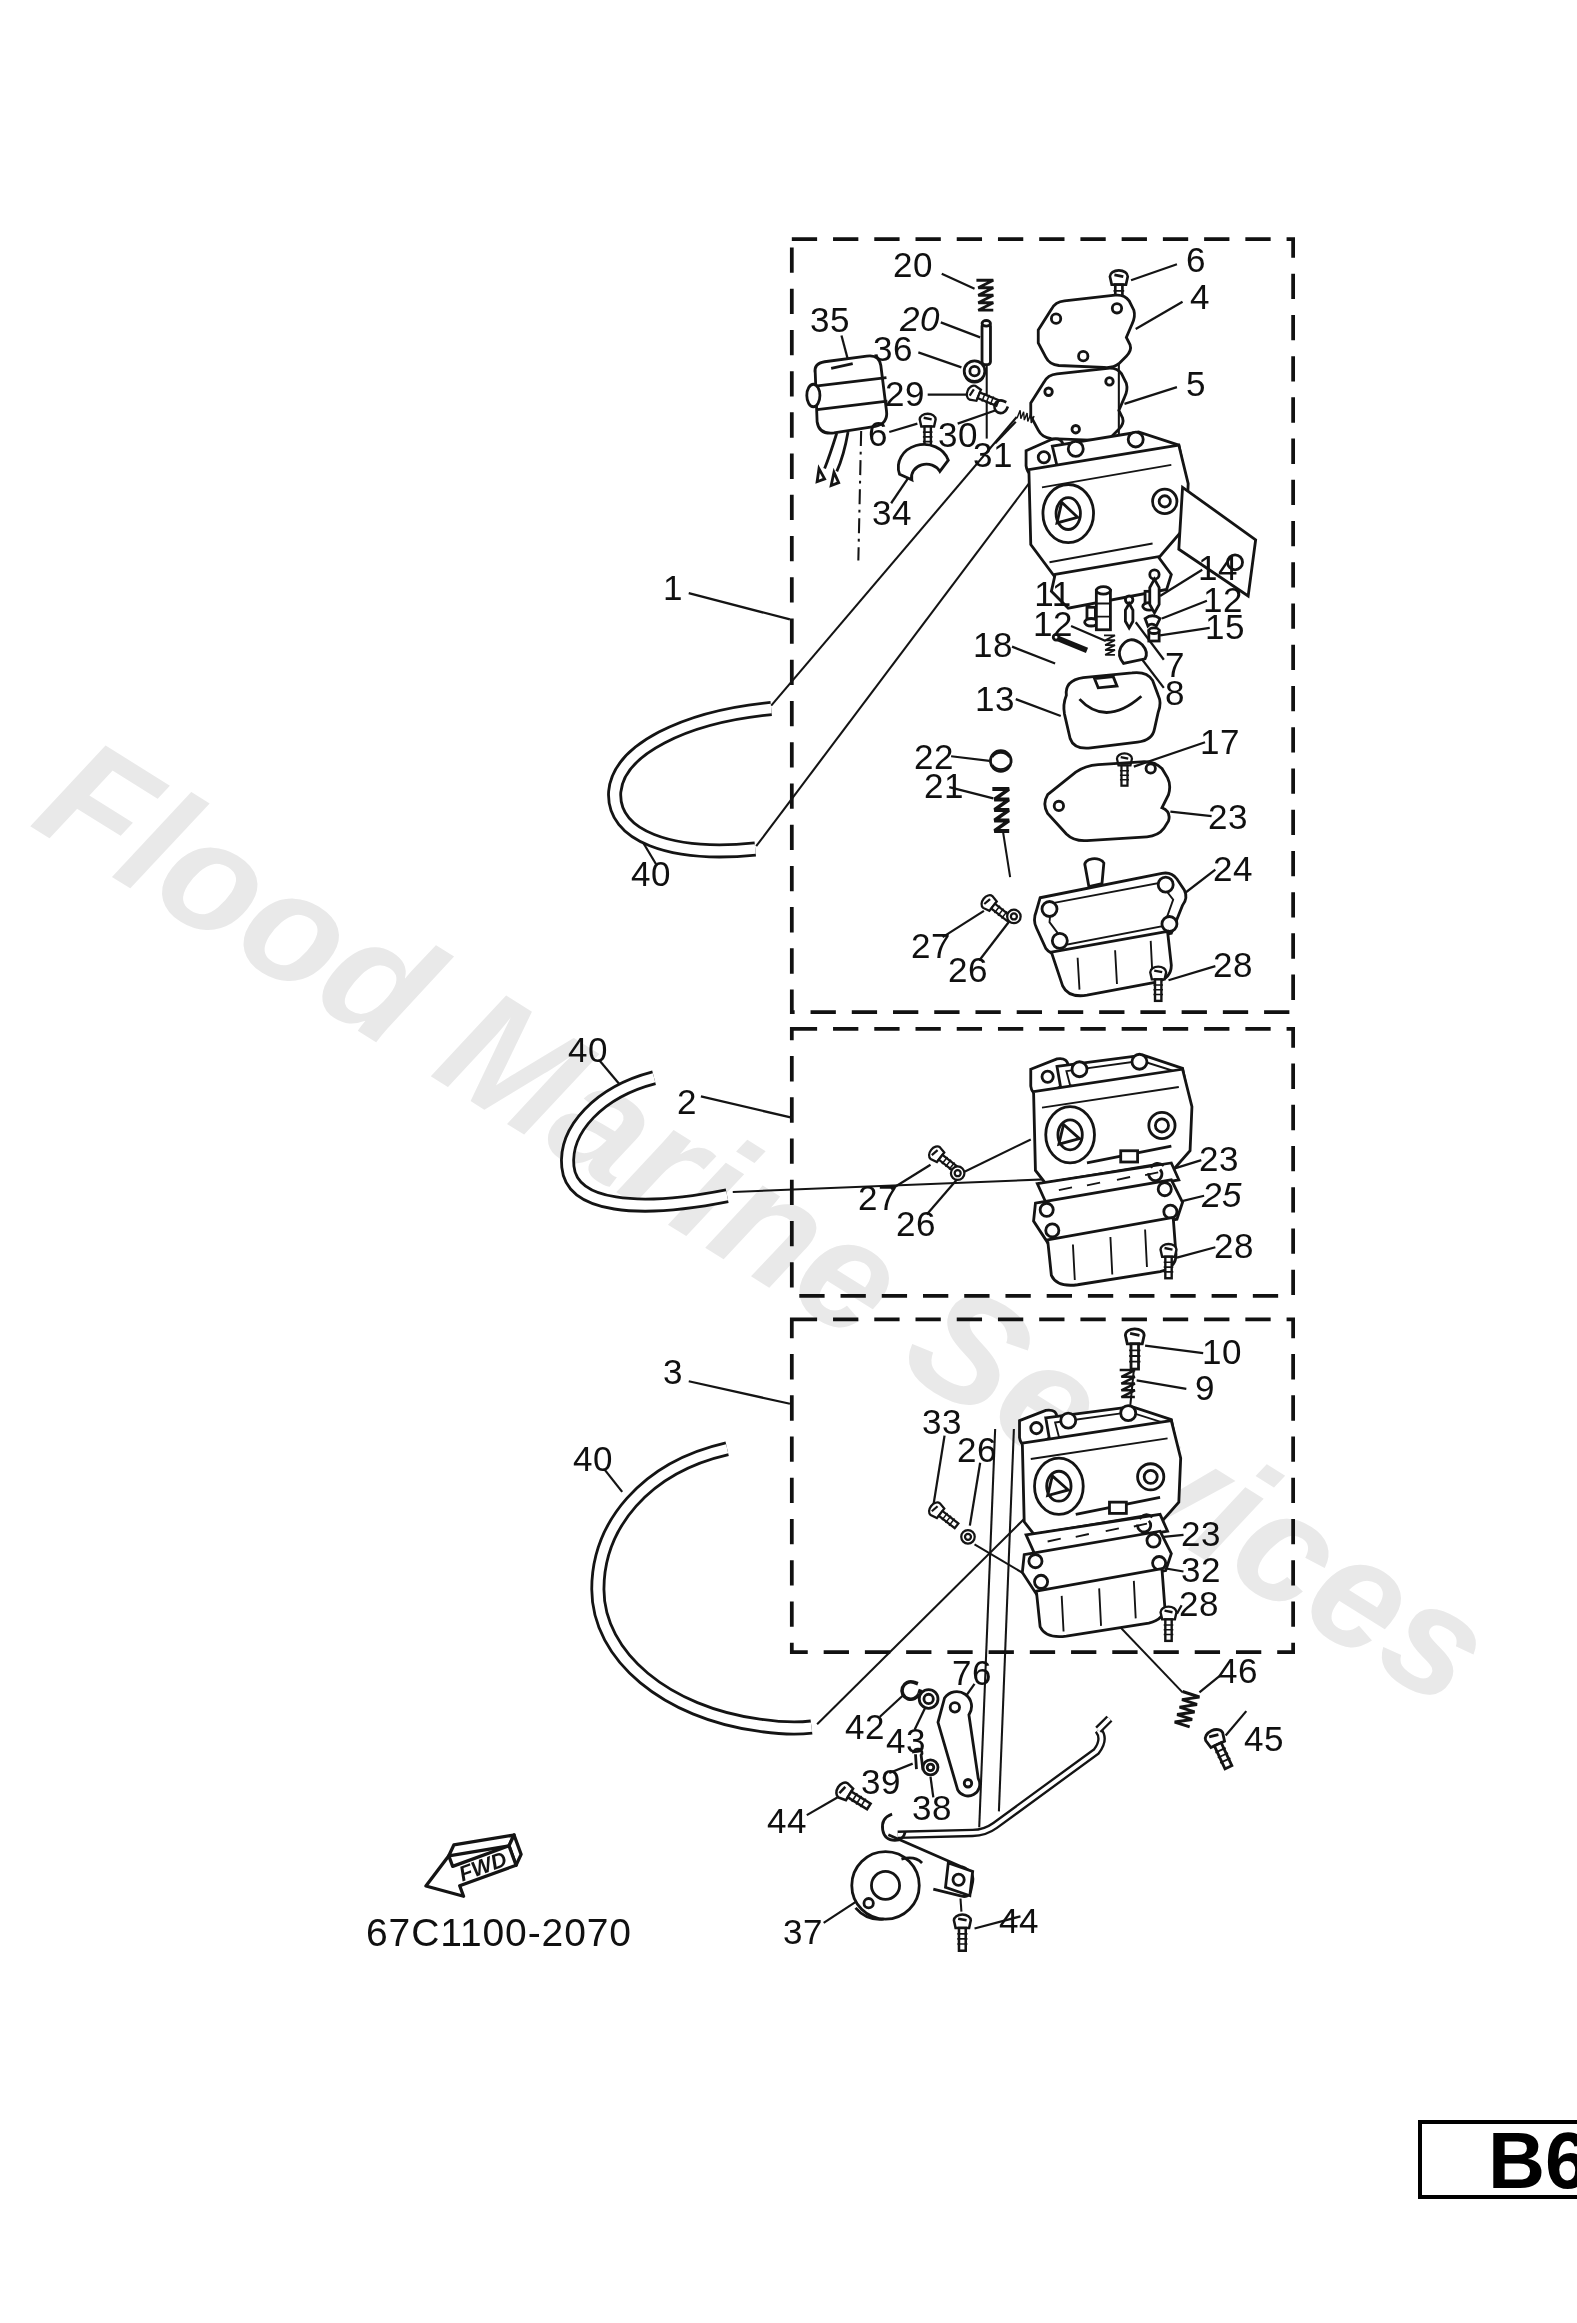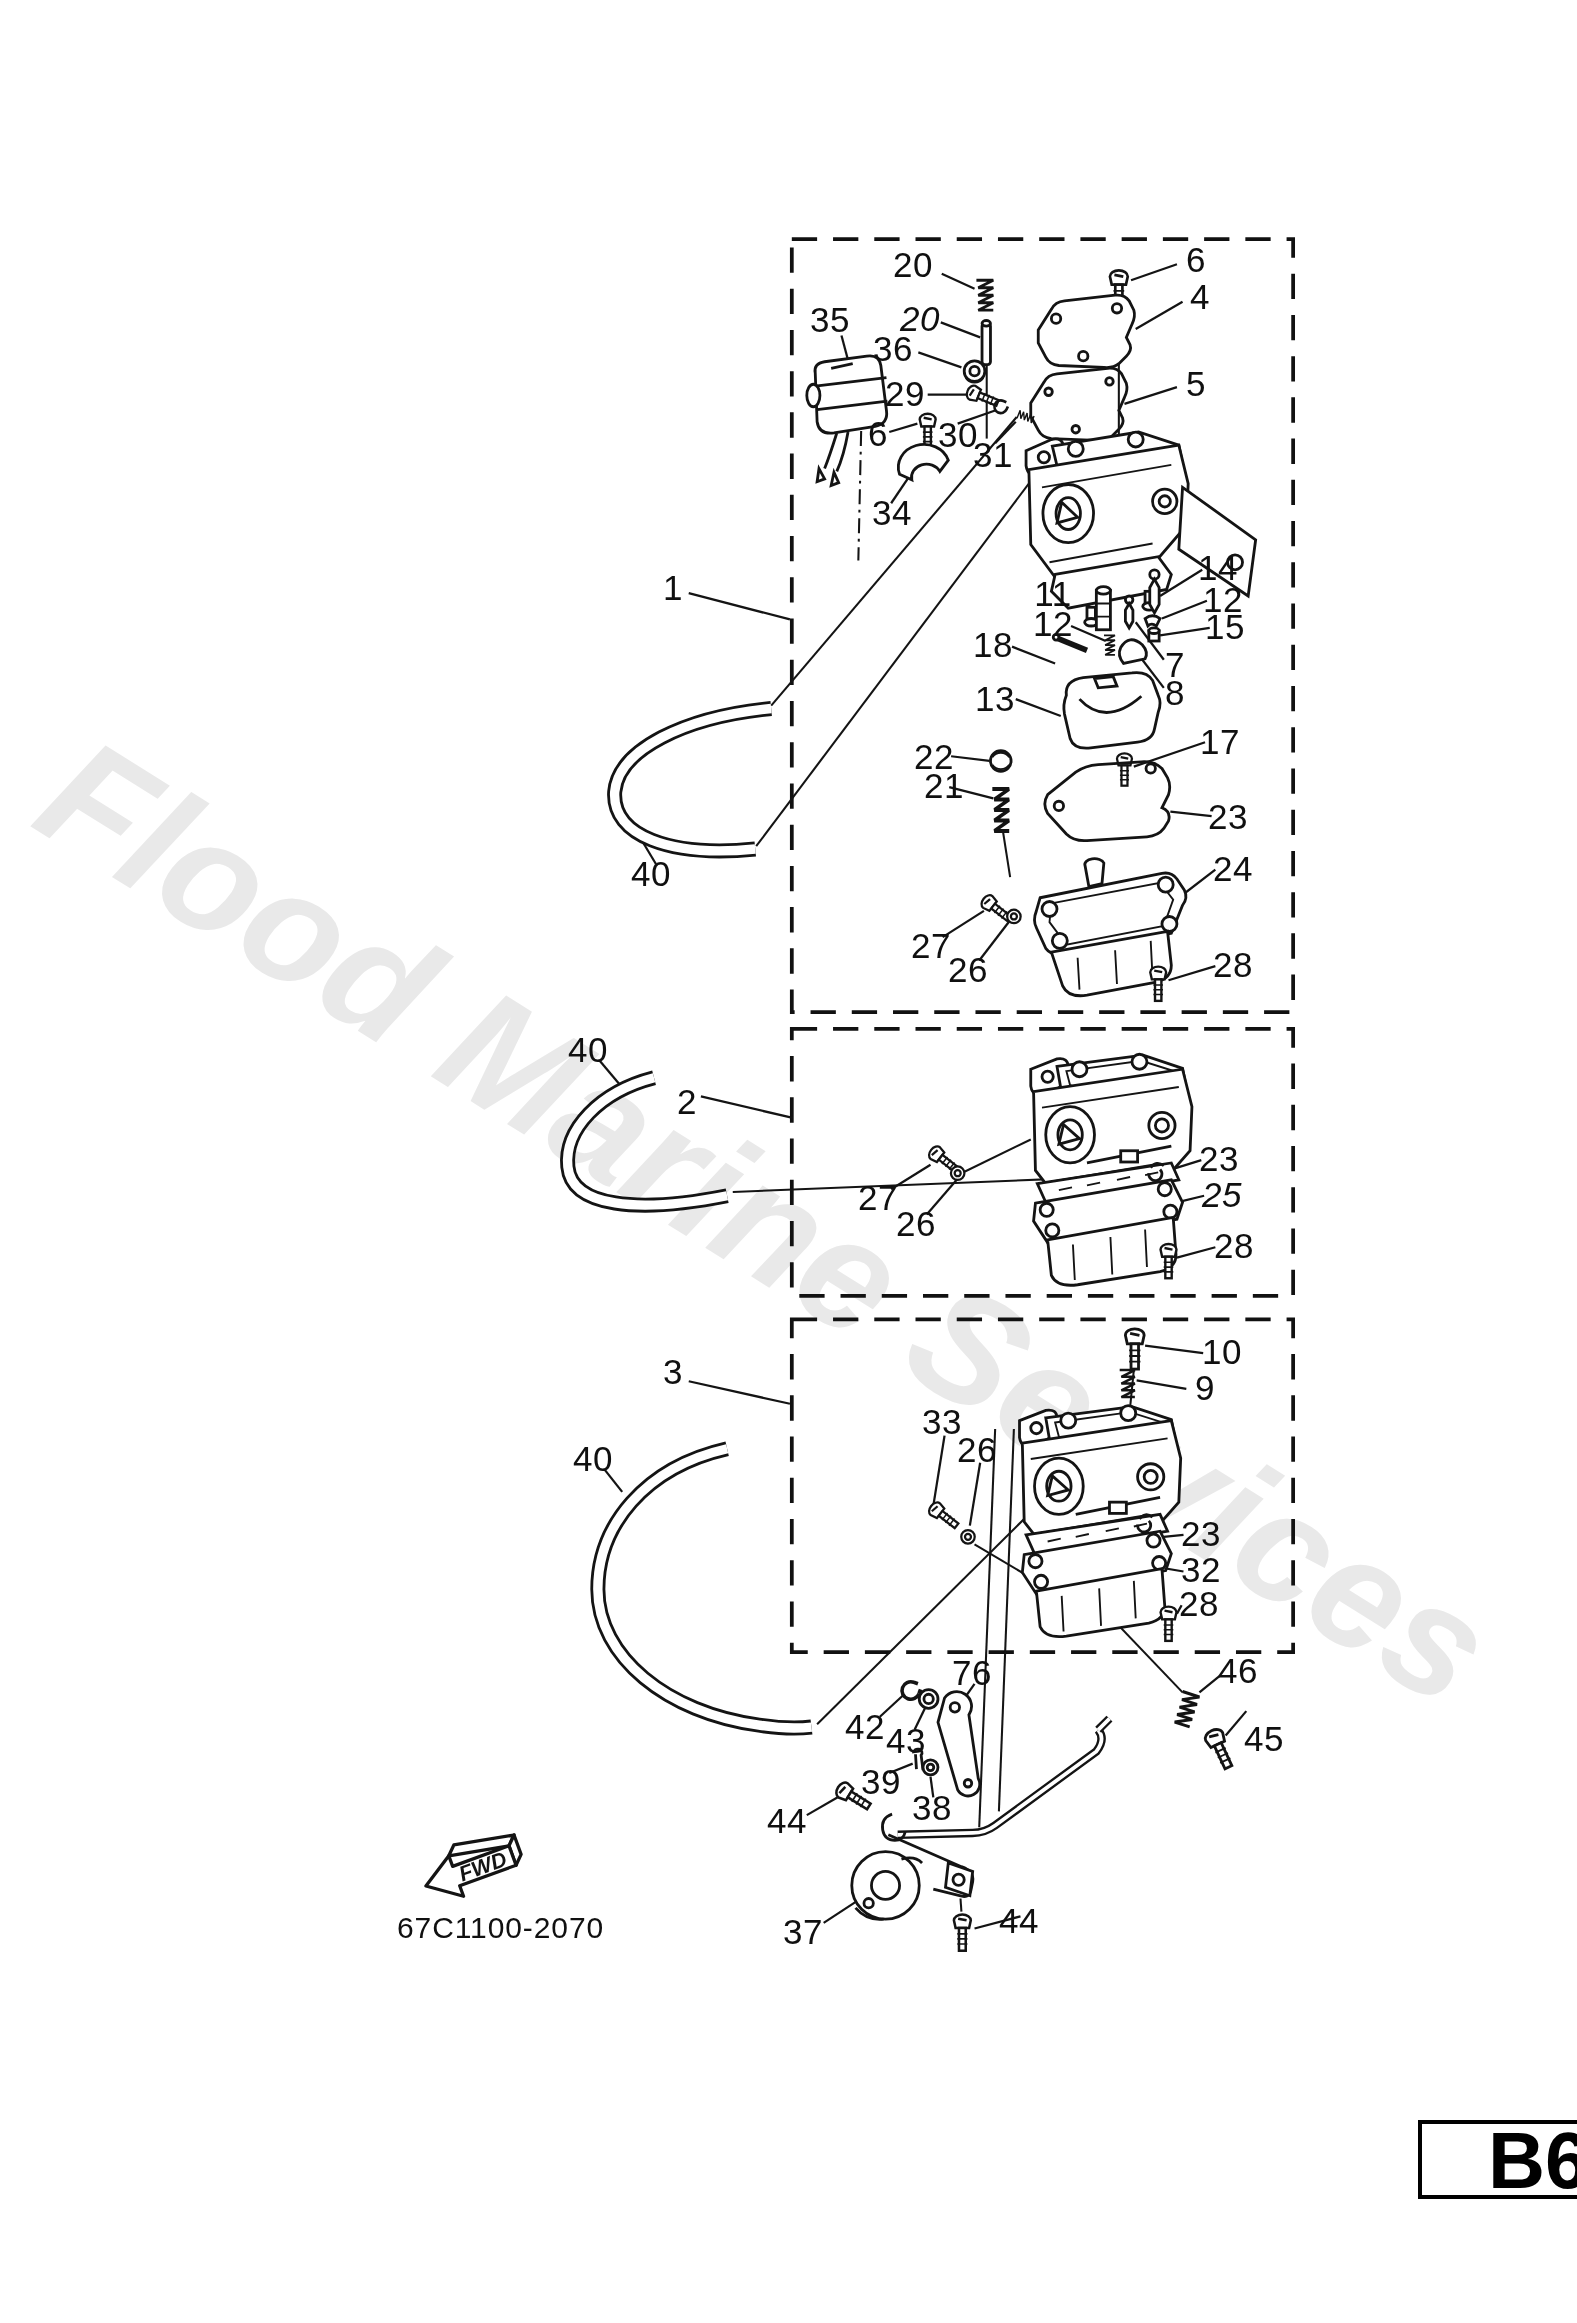--- a/index.html
+++ b/index.html
@@ -7,21 +7,21 @@
     position:relative;width:1578px;height:2324px;background:#fff;overflow:hidden;
     font-family:"Liberation Sans", sans-serif;
   }
   svg.art{position:absolute;left:0;top:0;}
   .callout{
     position:absolute;transform:translate(-50%,-50%);
     font-size:35px;color:#101010;letter-spacing:0.5px;white-space:nowrap;
   }
   .part-code{
     position:absolute;left:366px;top:1911px;
-    font-size:30px;color:#101010;letter-spacing:0.9px;margin-left:31px;
+    font-size:39px;color:#101010;letter-spacing:0.9px;
   }
   .page-tag{
     position:absolute;left:1418px;top:2120px;width:197px;height:79px;
     border:4.7px solid #000;background:#fff;box-sizing:border-box;
   }
   .page-tag span{
     position:absolute;left:66px;top:-9.4px;font-size:79px;font-weight:bold;color:#000;
     letter-spacing:0px;
   }
 </style>

